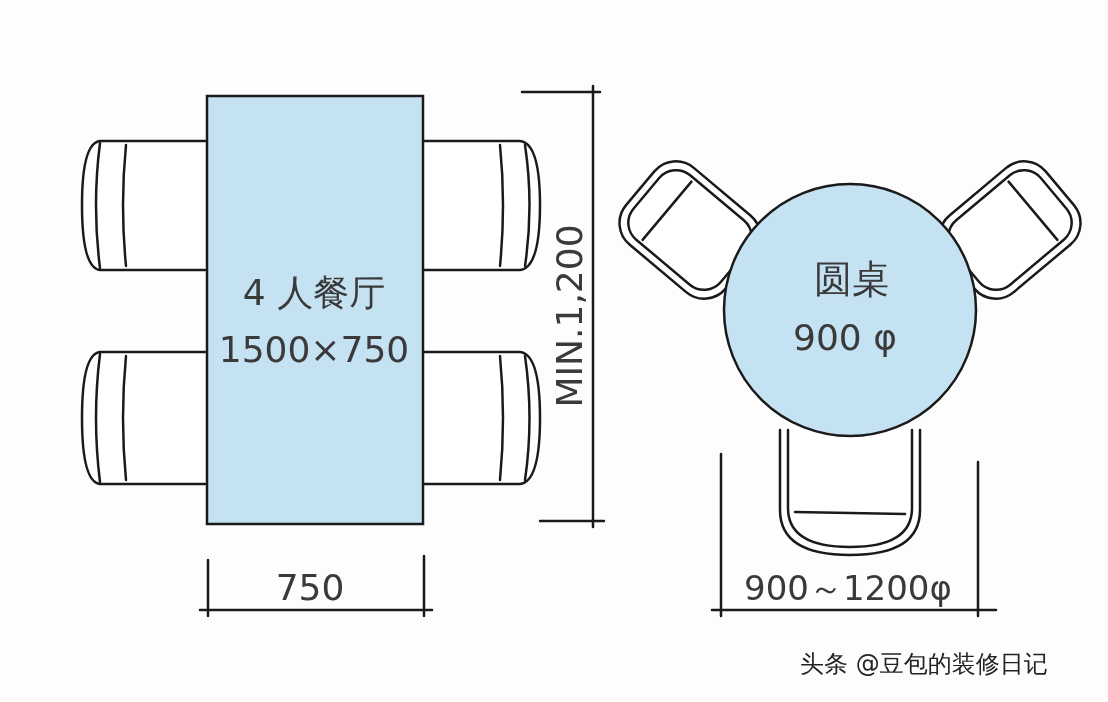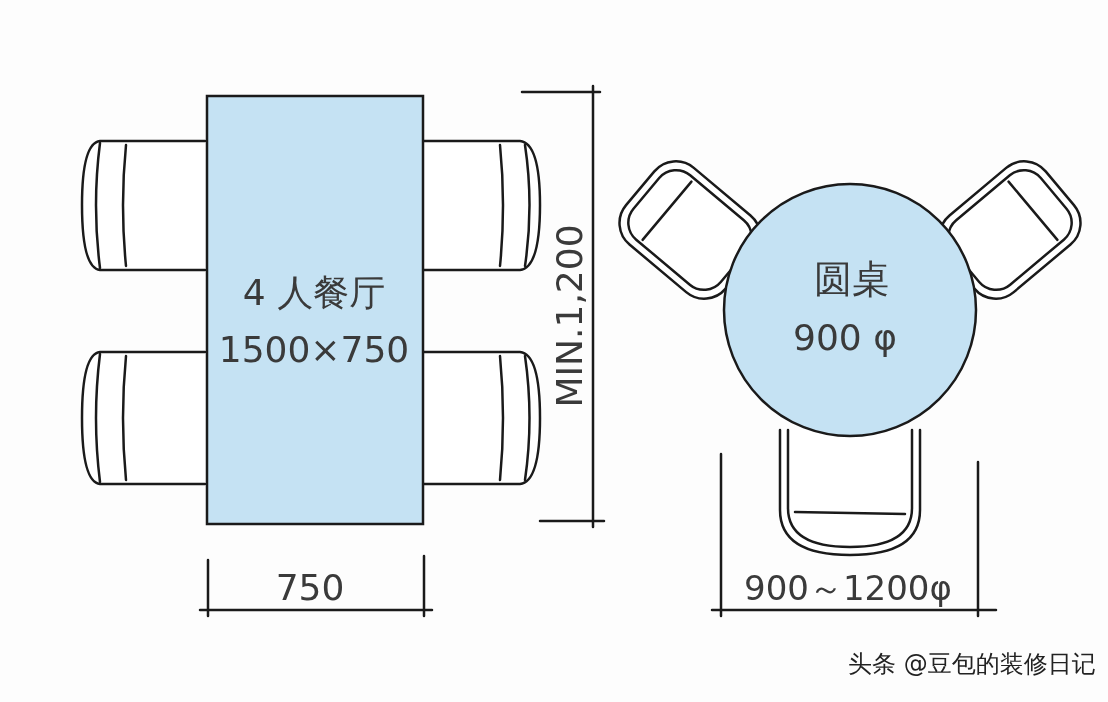--- a/index.html
+++ b/index.html
@@ -1,19 +1,19 @@
 <!DOCTYPE html>
 <html><head>
   <meta charset="utf-8">
   <style>
     html, body { margin: 0; padding: 0; background: #fdfdfd; }
     body { width: 1108px; height: 702px; position: relative; overflow: hidden; font-family: "DejaVu Sans", sans-serif; }
     svg { position: absolute; left: 0; top: 0; }
     .lbl { fill: #3a3a3a; font-family: "DejaVu Sans", sans-serif; }
-    .wm { position: absolute; left: 800px; top: 648px; font-size: 24px; color: #222; font-family: "DejaVu Sans", sans-serif; letter-spacing: 0px; margin-left: 48px; }
+    .wm { position: absolute; left: 800px; top: 648px; font-size: 24px; color: #222; font-family: "DejaVu Sans", sans-serif; letter-spacing: 0px; }
   </style>
 </head>
 <body>
 
 <svg width="1108" height="702" viewBox="0 0 1108 702">
   <g stroke="#1a1a1a" stroke-width="2.5" fill="none" stroke-linecap="round">
 
     <g>
       <path d="M205 141 L100 141 Q82 143 82 205 Q82 268 100 270 L205 270" fill="#fff"></path>
       <path d="M100 143 Q92 205 100 268"></path>

